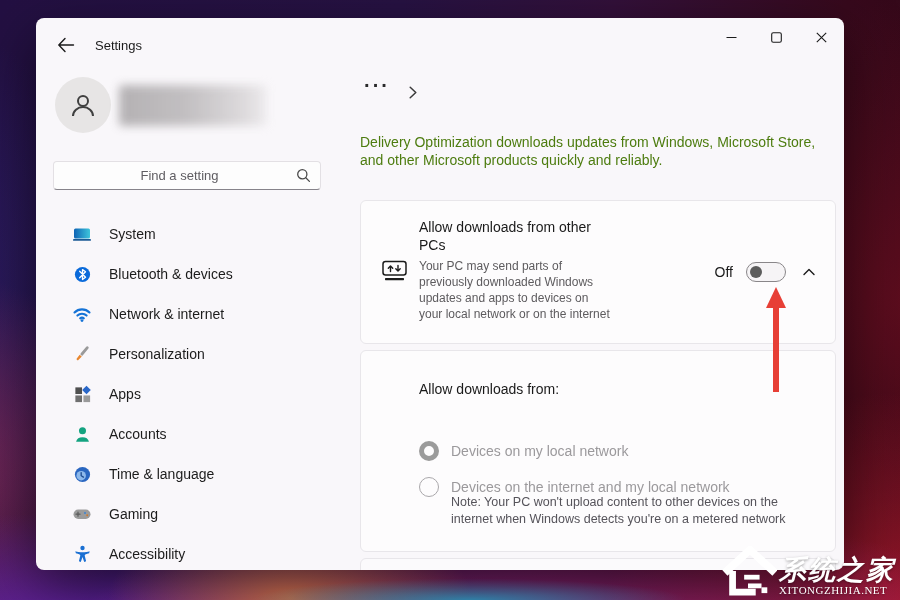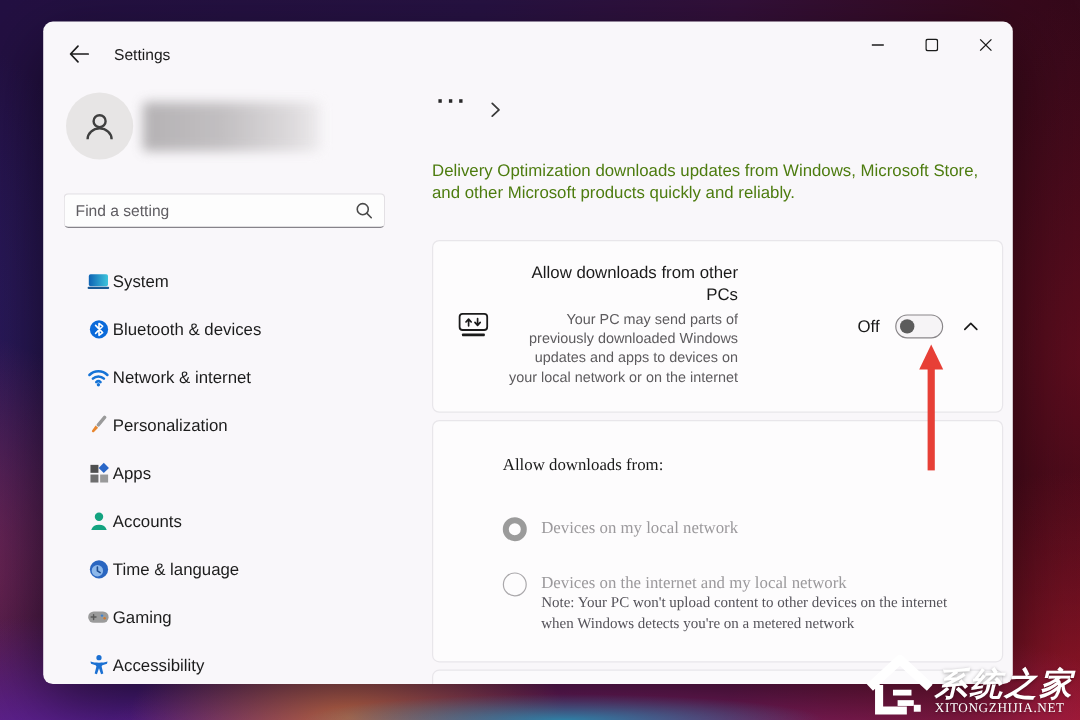--- a/index.html
+++ b/index.html
@@ -37,60 +37,60 @@
   .avatar { position:absolute; left:19px; top:59px; width:56px; height:56px; border-radius:50%;
     background:#e7e5e5; display:flex; align-items:center; justify-content:center; }
   .user-name-blur { position:absolute; left:83px; top:67px; width:148px; height:41px;
     background:linear-gradient(90deg,#a9a6a8 0%, #b9b6b8 45%, #d9d6d8 85%, #eceaec 100%);
     filter:blur(5px); border-radius:3px; opacity:.85; }
 
   .search-box { position:absolute; left:17px; top:143px; width:268px; height:29px;
     background:#fdfdfd; border:1px solid #e3e0e4; border-bottom-color:#86838a;
     border-radius:4px; display:flex; align-items:center; padding:0 9px; }
   .search-box input { flex:1; border:none; outline:none; background:transparent;
-    font-family:"Liberation Sans",sans-serif; font-size:13px; color:#1b1b1b; }
+    font-family:"Liberation Sans",sans-serif; font-size:13px; color:#1b1b1b;text-align:center; }
   .search-box input::placeholder { color:#5f5d62; opacity:1; }
 
   .nav { position:absolute; left:5px; top:196px; width:290px; }
   .nav-item { position:relative; height:40px; display:flex; align-items:center;
     border-radius:5px; cursor:pointer; }
   .nav-icon { width:20px; height:20px; margin-left:31px; flex:none;
     display:flex; align-items:center; justify-content:center; }
-  .nav-label { margin-left:2px; font-size:14px; color:#1c1c1c; white-space:nowrap; }
+  .nav-label { margin-left:17px; font-size:14px; color:#1c1c1c; white-space:nowrap; }
 
   
   .breadcrumb-dots { position:absolute; left:328px; top:56px; font-size:20px; font-weight:700;
     letter-spacing:2px; color:#2a2a2a; }
   .breadcrumb-chevron { position:absolute; left:373px; top:67px; }
   .page-title { position:absolute; left:397px; top:60px; font-size:27px; font-weight:700; color:#191919; }
   .page-desc { position:absolute; left:324px; top:115px; width:472px; font-size:14px;
     line-height:18px; color:#4d7c0f; }
 
   .card { position:absolute; left:324px; width:476px; background:#fdfcfd;
     border:1px solid #e8e6ea; border-radius:6px; }
   .card1 { top:182px; height:144px; }
-  .card2 { top:332px; height:202px;font-family:Liberation Serif, serif; }
+  .card2 { top:332px; height:202px; }
   .card3 { top:540px; height:30px; background:#fbfafc; }
 
   .card1-icon { position:absolute; left:20px; top:56px; }
-  .card1-text { position:absolute; left:58px; top:17px; width:196px;text-align:right; }
+  .card1-text { position:absolute; left:58px; top:17px; width:196px; }
   .card1-title { font-size:14px; line-height:18px; color:#1a1a1a; margin-bottom:4px; }
   .card1-desc { font-size:12px; line-height:16px; color:#5d5b5e; }
   .card1-controls { position:absolute; right:16px; top:50%; transform:translateY(-50%);
     display:flex; align-items:center; gap:13px; }
   .toggle-label { font-size:14px; color:#1a1a1a; }
   .toggle { width:40px; height:20px; border-radius:10px; border:1px solid #898689;
     background:#f6f4f6; position:relative; cursor:pointer; }
   .toggle-knob { position:absolute; left:3px; top:3px; width:12px; height:12px;
     border-radius:50%; background:#5c5c5c; }
   .expander-chevron { display:flex; cursor:pointer; padding:4px; }
 
   .card2-title { position:absolute; left:58px; top:30px; font-size:14px; color:#1a1a1a; }
   .radio-row { position:absolute; left:58px; display:flex; }
-  .radio-row1 { top:80px; }
+  .radio-row1 { top:90px; }
   .radio-row2 { top:126px;justify-content:center; }
   .radio { width:20px; height:20px; border-radius:50%; background:#fdfcfd; flex:none; }
   .radio.selected-disabled { border:5px solid #9b9b9b; }
   .radio.unselected { border:1px solid #aaa8ab; }
   .radio-label { margin-left:12px; font-size:14px; line-height:20px; color:#9b999c; }
   .radio-note { position:absolute; left:90px; top:143px; width:356px; font-size:12.5px;
     line-height:16.5px; color:#55535a; }
 
   .scrollbar-thumb { position:absolute; left:816px; top:107px; width:3px; height:185px;
     background:#9f9ca3; border-radius:2px; cursor:pointer; }

